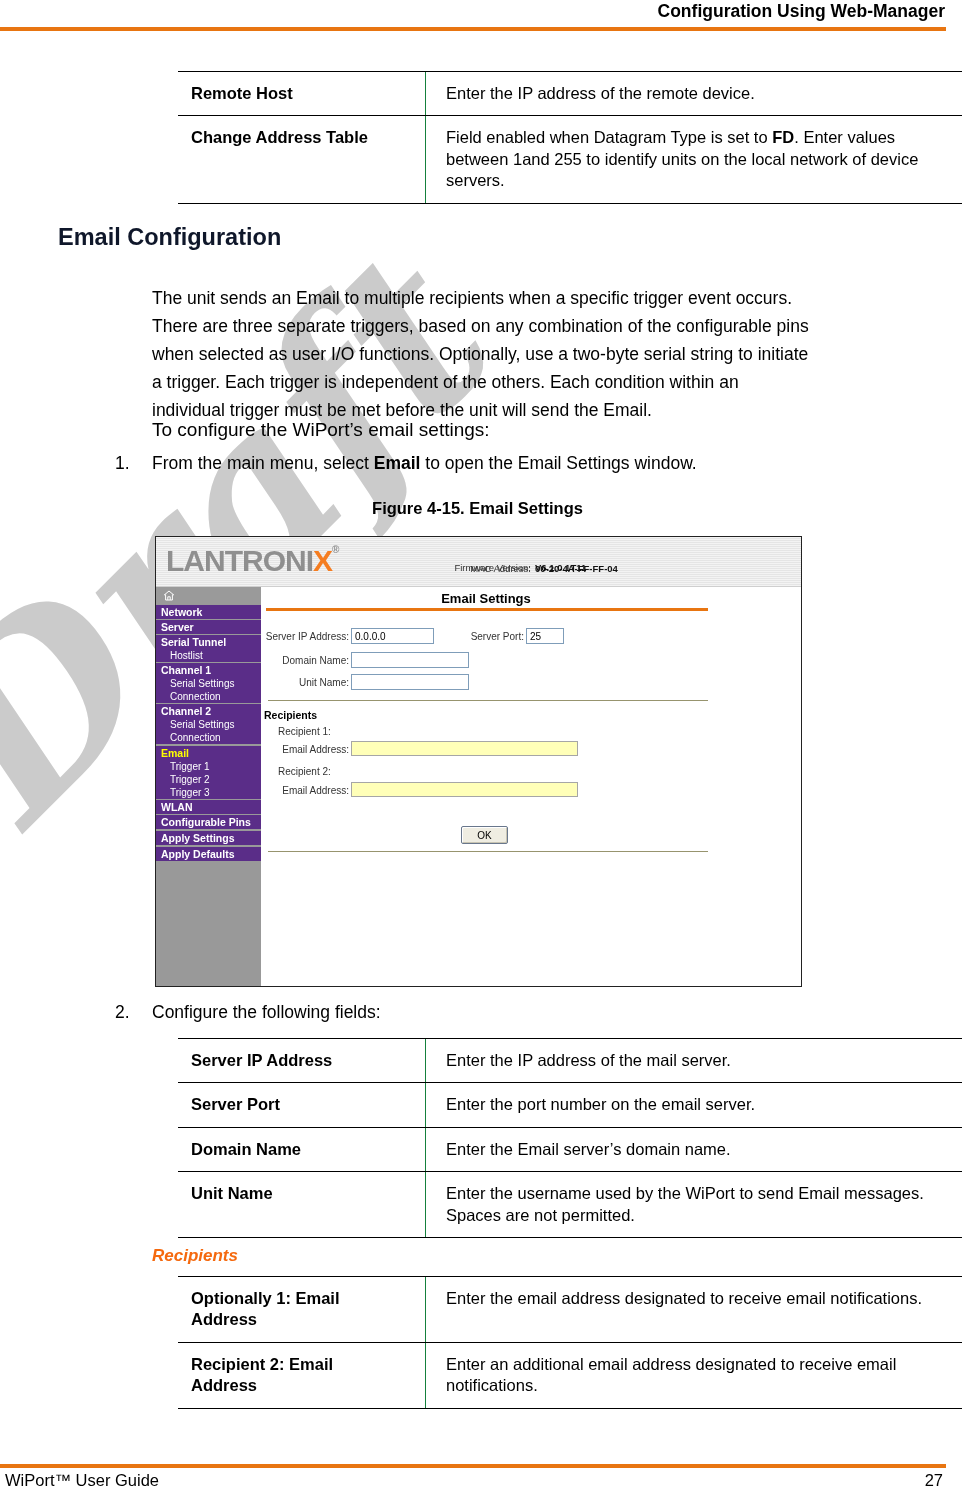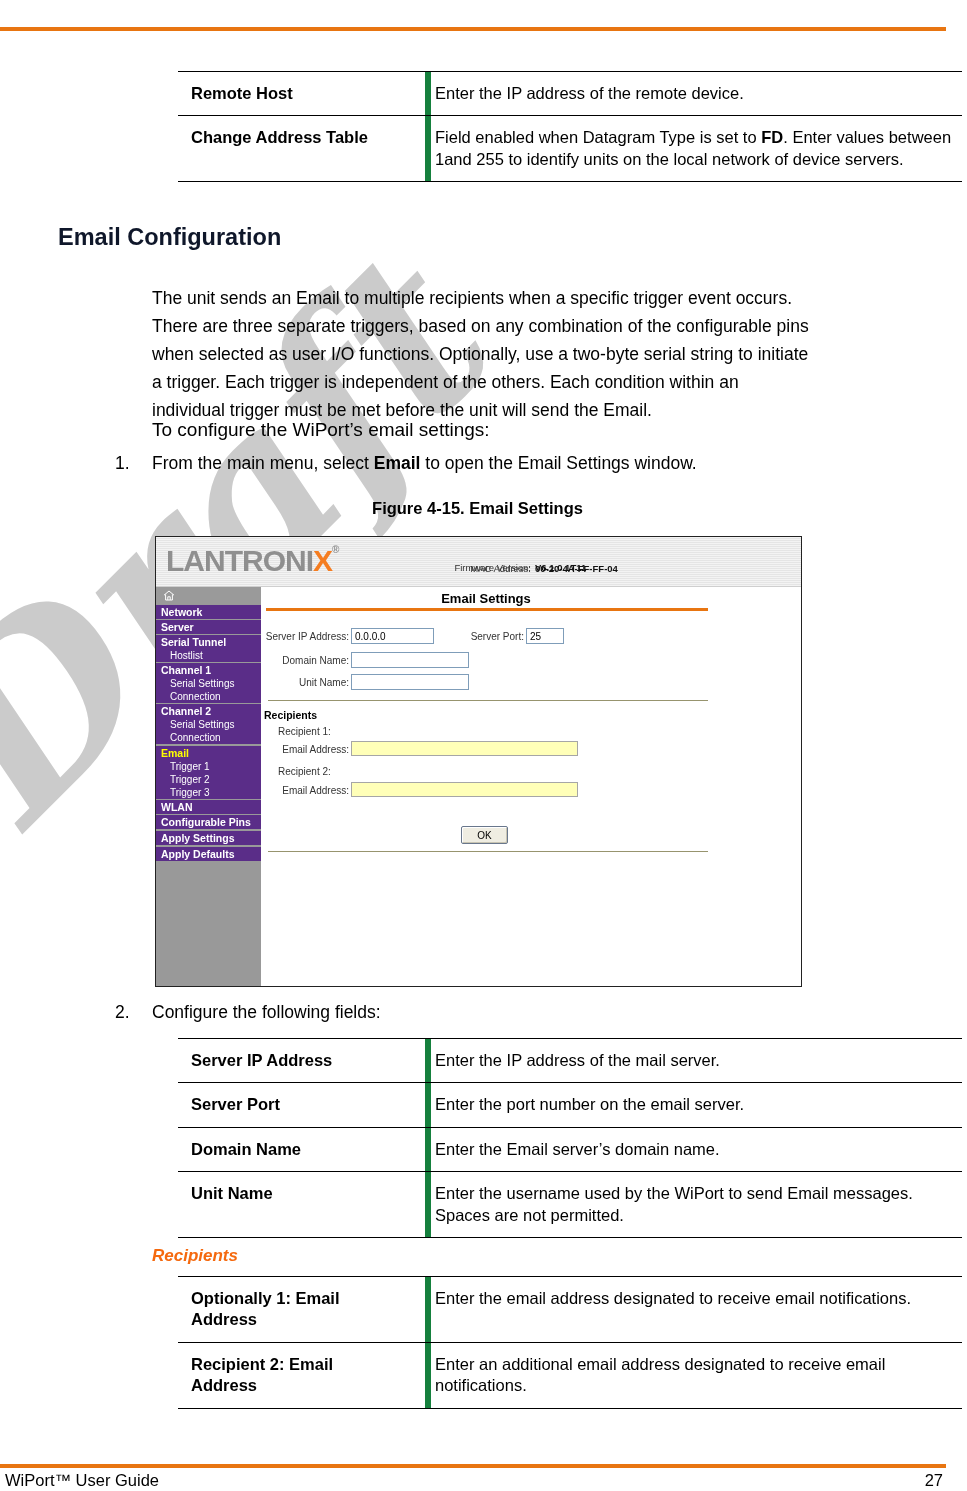--- a/index.html
+++ b/index.html
@@ -14,21 +14,21 @@
   .hdr-title{top:1px;right:22px;font-size:17.5px;font-weight:bold;}
   .rule{height:4px;background:#E87511;}
   .hdr-rule{top:27px;left:0;width:946px;}
   .ft-rule{top:1464px;left:0;width:946px;}
   .ft-left{left:5px;top:1471px;font-size:16.5px;}
   .ft-right{right:24px;top:1471px;font-size:16.5px;}
   
   .doc-table{border-top:1px solid #000;}
   .doc-row{display:flex;border-bottom:1px solid #000;font-size:16.5px;line-height:1.3;}
   .doc-label{width:247px;box-sizing:border-box;padding:11px 40px 11px 13px;font-weight:bold;}
-  .doc-desc{flex:1;border-left:6px solid #15803d;box-sizing:border-box;padding:11px 4px;}
+  .doc-desc{flex:1;border-left:1px solid #15803d;box-sizing:border-box;padding:11px 20px;}
   .tbl1{left:178px;top:71px;width:784px;}
   .tbl2{left:178px;top:1038px;width:784px;}
   .tbl3{left:178px;top:1276px;width:784px;}
   
   .h1{left:58px;top:224px;font-size:23.5px;font-weight:bold;color:#0f172a;}
   .para1{left:152px;top:284px;font-size:17.5px;line-height:28px;}
   .para2{left:152px;top:419px;font-size:19px;}
   .step{display:flex;font-size:17.5px;}
   .step1{left:115px;top:453px;}
   .step2{left:115px;top:1002px;}
@@ -73,20 +73,21 @@
          background:#EFEDE2;border:1px solid #69778C;border-radius:2px;
          box-shadow:inset 1px 1px 0 #ffffff, inset -1px -1px 0 #c8c4b2;box-sizing:border-box;}
 </style>
 </head>
 <body>
 
 <div class="page">
 
   <div class="watermark">Draft</div>
 
+  <div class="abs hdr-title">Configuration Using Web-Manager</div>
   <div class="abs rule hdr-rule"></div>
 
   <div class="abs tbl1 doc-table">
     <div class="doc-row">
       <div class="doc-label">Remote Host</div>
       <div class="doc-desc">Enter the IP address of the remote device.</div>
     </div>
     <div class="doc-row">
       <div class="doc-label">Change Address Table</div>
       <div class="doc-desc"><span>Field enabled when Datagram Type is set to </span><b>FD</b><span>. Enter values between 1and 255 to identify units on the local network of device servers.</span></div>

